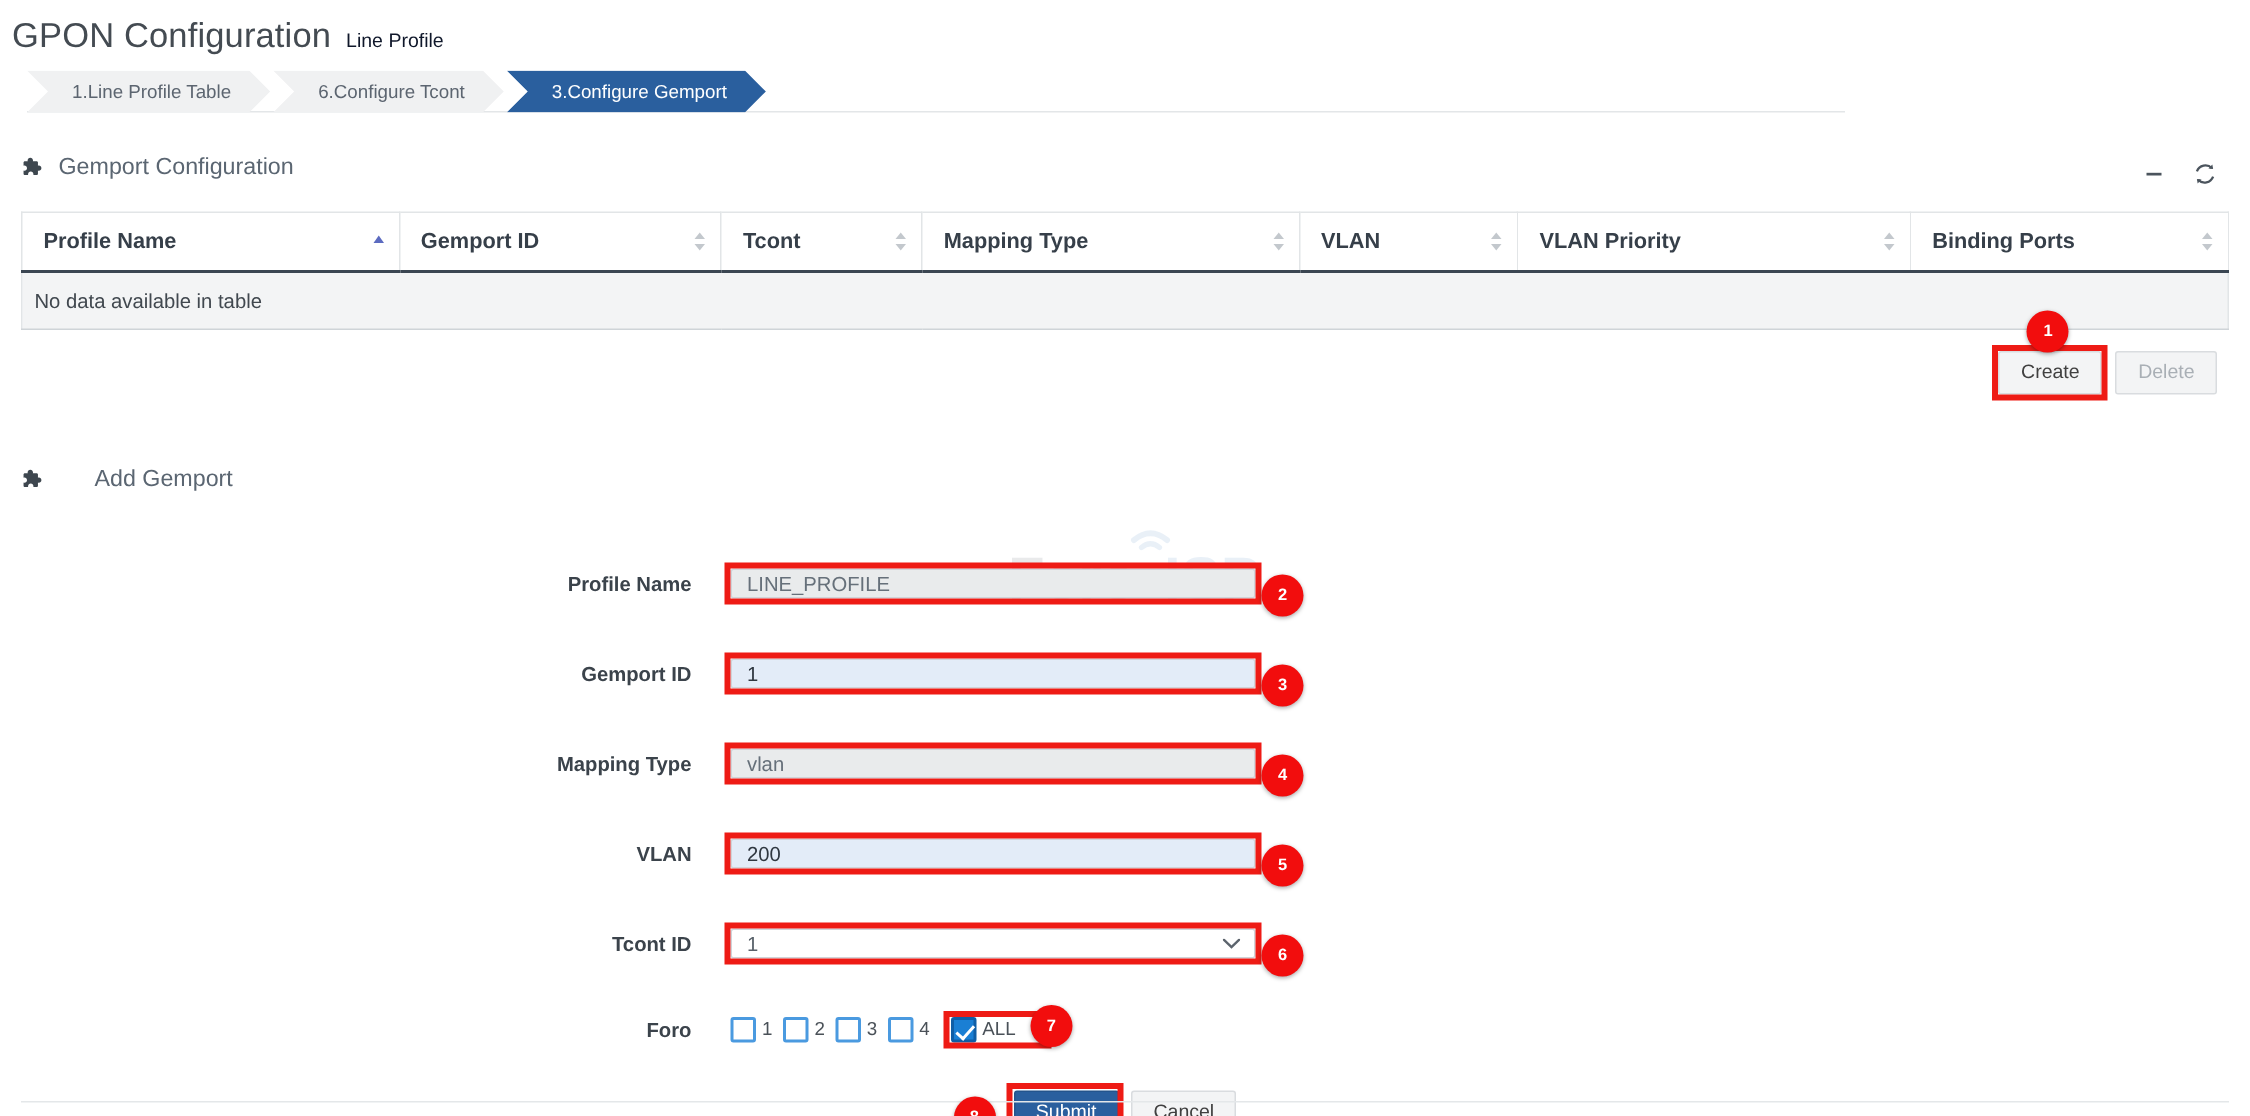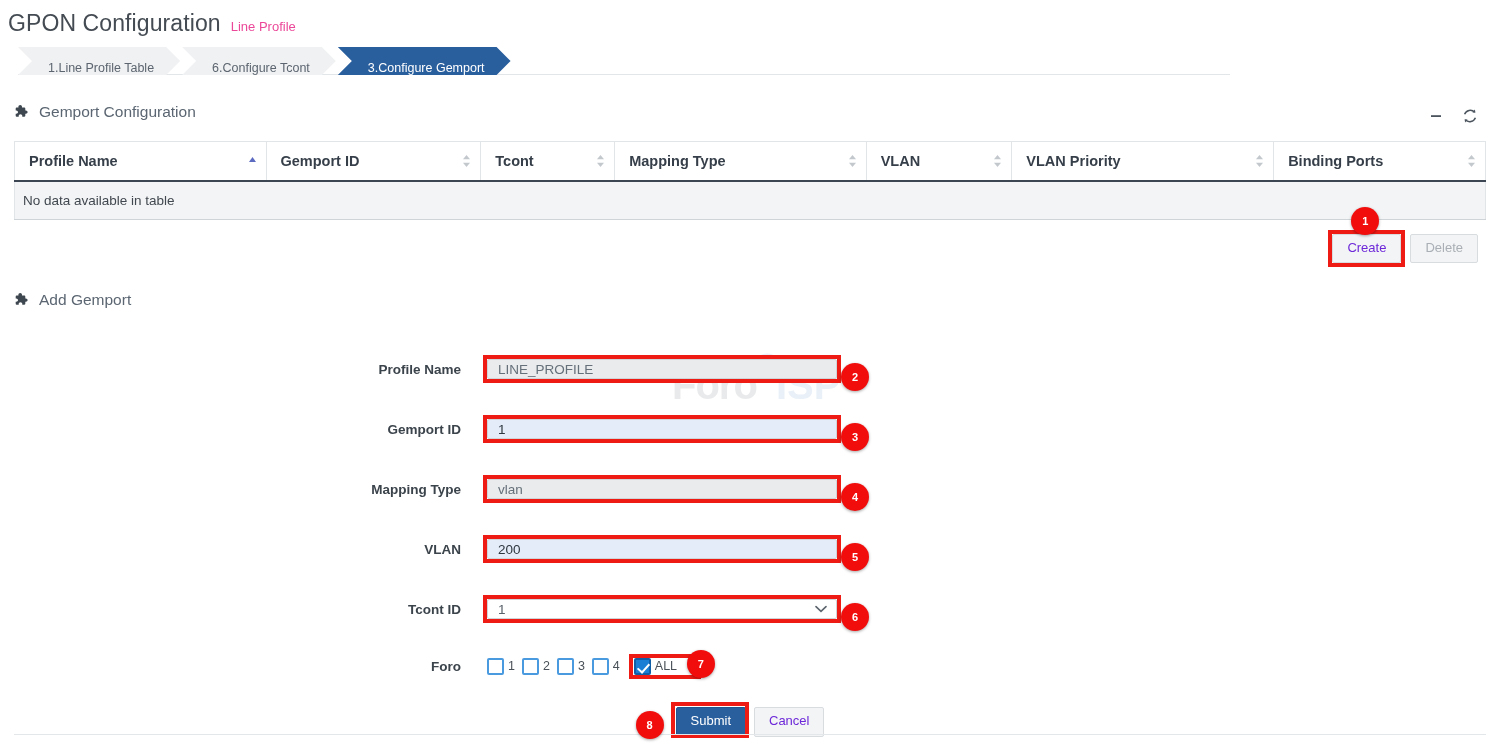--- a/index.html
+++ b/index.html
@@ -12,36 +12,36 @@
     overflow: hidden;
     position: relative;
   }
 
   
   #page-head {
     padding: 10px 0 0 8px;
     display: flex; align-items: baseline; gap: 10px;
   }
   #page-title { font-size: 23px; color: #444b52; font-weight: 400; letter-spacing: .1px; }
-  #page-subtitle { font-size: 13px; color: #ec4899; font-weight: 400; }
+  #page-subtitle { font-size: 13px; color: #0f172a; font-weight: 400; }
 
   
   #stepper {
     margin: 10px 0 0 18px;
     display: flex; align-items: stretch;
     height: 28px; width: 1212px;
     border-bottom: 1px solid #e3e6e8;
     padding-bottom: 0;
     position: relative;
   }
   #stepper-wrap { position: relative; }
   .step {
     position: relative;
     height: 28px;
-    display: flex; align-items: flex-end; justify-content: center;
+    display: flex; align-items: center; justify-content: center;
     font-size: 12.5px;
     padding: 0 26px 0 30px;
     background: #f0f1f2;
     color: #5c6570;
     margin-right: 2px;
     clip-path: polygon(0 0, calc(100% - 14px) 0, 100% 50%, calc(100% - 14px) 100%, 0 100%, 14px 50%);
     min-width: 120px;
     white-space: nowrap;
   }
   .step:first-child {
@@ -103,21 +103,21 @@
     margin: 14px 22px 0 0;
     display: flex; justify-content: flex-end; align-items: center; gap: 9px;
     position: relative;
   }
   .btn {
     font-family: "Liberation Sans", sans-serif;
     font-size: 13px;
     padding: 6px 14px 7px;
     border: 1px solid #d9dcdf;
     background: #f3f4f5;
-    color: #6d28d9;
+    color: #404040;
     border-radius: 2px;
     cursor: pointer;
     line-height: 1.1;
   }
   .btn.disabled { color: #a9afb5; cursor: default; }
   .btn.primary {
     background: #2a5f9e; border-color: #24548c; color: #fff;
   }
 
   
@@ -346,21 +346,21 @@
 
 <div id="table-actions">
   <div style="position:relative;">
     <div class="badge" style="left:19px; top:-27px;">1</div>
     <button class="btn">Create</button>
     <div class="hl"></div>
   </div>
   <button class="btn disabled">Delete</button>
 </div>
 
-<div class="panel-head" style="margin-top:24px;">
+<div class="panel-head" style="margin-top:44px;gap:24px;">
   <svg class="puzzle-icon" viewBox="0 0 16 16">
     <path fill="#3e474f" d="M6.2 1.1c-1 0-1.8.8-1.8 1.8 0 .2 0 .4.1.6H2.6c-.5 0-.9.4-.9.9v2.1c.2-.1.4-.1.6-.1.9 0 1.7.8 1.7 1.7s-.8 1.7-1.7 1.7c-.2 0-.4 0-.6-.1v2.1c0 .5.4.9.9.9h2.2c-.1-.2-.1-.4-.1-.6 0-1 .8-1.8 1.8-1.8s1.8.8 1.8 1.8c0 .2 0 .4-.1.6h2.2c.5 0 .9-.4.9-.9V9.7c.2.1.4.1.6.1.9 0 1.7-.8 1.7-1.7s-.8-1.7-1.7-1.7c-.2 0-.4 0-.6.1V4.4c0-.5-.4-.9-.9-.9H7.9c.1-.2.1-.4.1-.6 0-1-.8-1.8-1.8-1.8z"></path>
   </svg>
   <span class="panel-title">Add Gemport</span>
 </div>
 
 <div id="form-area">
 
   <div class="frow">
     <div class="flabel">Profile Name</div>

